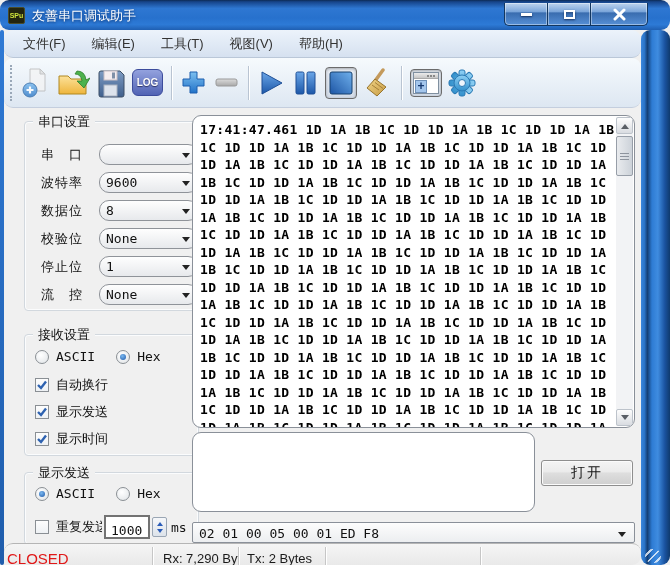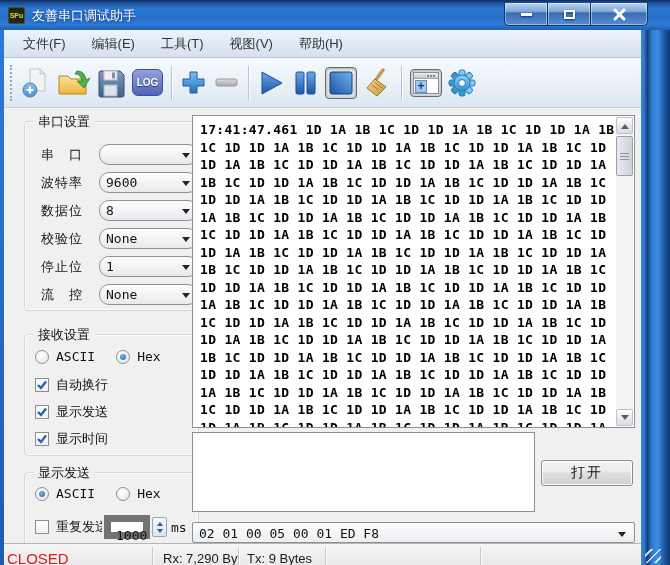--- a/index.html
+++ b/index.html
@@ -1,18 +1,18 @@
 <!DOCTYPE html>
 <html><head>
 <meta charset="utf-8">
 <style>
   * { margin:0; padding:0; box-sizing:border-box; }
   html,body { width:670px; height:565px; overflow:hidden; }
   body { font-family:"Liberation Sans", sans-serif; background:#f0f0f0; position:relative; }
-  .abs { position:absolute; }
+  .abs { position:absolute;border-radius:9px; }
 
   
   #titlebar { left:0; top:0; width:670px; height:30px;
     background:linear-gradient(180deg,#0d2b55 0,#16448a 6%,#2e77d2 28%,#2771cd 60%,#2d7ad6 82%,#1f5fb2 100%); }
   #app-icon { left:8px; top:7px; width:17px; height:17px; background:#23250f;
     border:1px solid #4a4c2a; border-radius:2px; color:#cfe23c; font-size:7px; font-weight:bold;
     display:flex; align-items:center; justify-content:center; }
   #title-text { left:32px; top:7px; color:#fff; font-size:13px; text-shadow:0 1px 3px rgba(0,30,80,.8); }
   #win-btns { left:504px; top:3px; height:23px; display:flex; }
   .wbtn { height:23px; border:1px solid #12365f; border-top:none; position:relative;
@@ -71,21 +71,21 @@
 
   .ctl-row { position:absolute; display:flex; align-items:center; font-size:13px; color:#111; }
   .radio { width:14px; height:14px; border-radius:50%; border:1px solid #8a8f94; position:relative;
     background:radial-gradient(circle at 40% 35%, #ffffff, #dfe3e6); margin-right:7px; }
   .radio.sel::after { content:""; position:absolute; inset:3px; border-radius:50%;
     background:radial-gradient(circle at 40% 35%, #7ab8f0, #1e58a8); }
   .cbx { width:14px; height:14px; border:1px solid #8a8f94; margin-right:7px;
     background:linear-gradient(180deg,#fdfdfd,#eef1f4); display:flex; align-items:center; justify-content:center; }
   .mono-lbl { font-family:"DejaVu Sans Mono",monospace; }
 
-  .spin-field { width:46px; height:24px; border:7px solid #737373; background:#fff;
+  .spin-field { width:46px; height:24px; border:2px solid #737373; background:#fff;
     font-family:"DejaVu Sans Mono",monospace; font-size:13px; padding:6px 0 0 5px; margin:0 2px 0 2px; }
   .spin-btns { width:15px; height:20px; border:1px solid #9aa6b4; border-radius:2px;
     background:linear-gradient(180deg,#f5f7fa,#dde3ea); display:flex; flex-direction:column;
     align-items:center; justify-content:center; gap:3px; margin-right:4px; }
   .sp-up { width:0; height:0; border:3px solid transparent; border-bottom:4px solid #2a5cb8; }
   .sp-dn { width:0; height:0; border:3px solid transparent; border-top:4px solid #2a5cb8; }
   .clip-label { width:46px; overflow:hidden; white-space:nowrap; }
 
   
   #terminal { left:192px; top:115px; width:443px; height:313px; background:#fff; border:1px solid #8a9099; overflow:hidden; }
@@ -450,16 +450,16 @@
 <div id="hex-combo" class="abs">
   <span class="combo-val">02 01 00 05 00 01 ED F8</span>
   <span class="combo-arrow"></span>
 </div>
 
 <div id="statusbar" class="abs">
   <span id="st-closed">CLOSED</span>
   <span class="st-sep" style="left:148px"></span>
   <span id="st-rx">Rx: 7,290 Bytes</span>
   <span class="st-sep" style="left:234px"></span>
-  <span id="st-tx">Tx: 9 Bytes</span>
+  <span id="st-tx">Tx: 2 Bytes</span>
   <span class="st-sep" style="left:321px"></span>
   <span class="st-sep" style="left:476px"></span>
 </div>
 
 </body></html>

